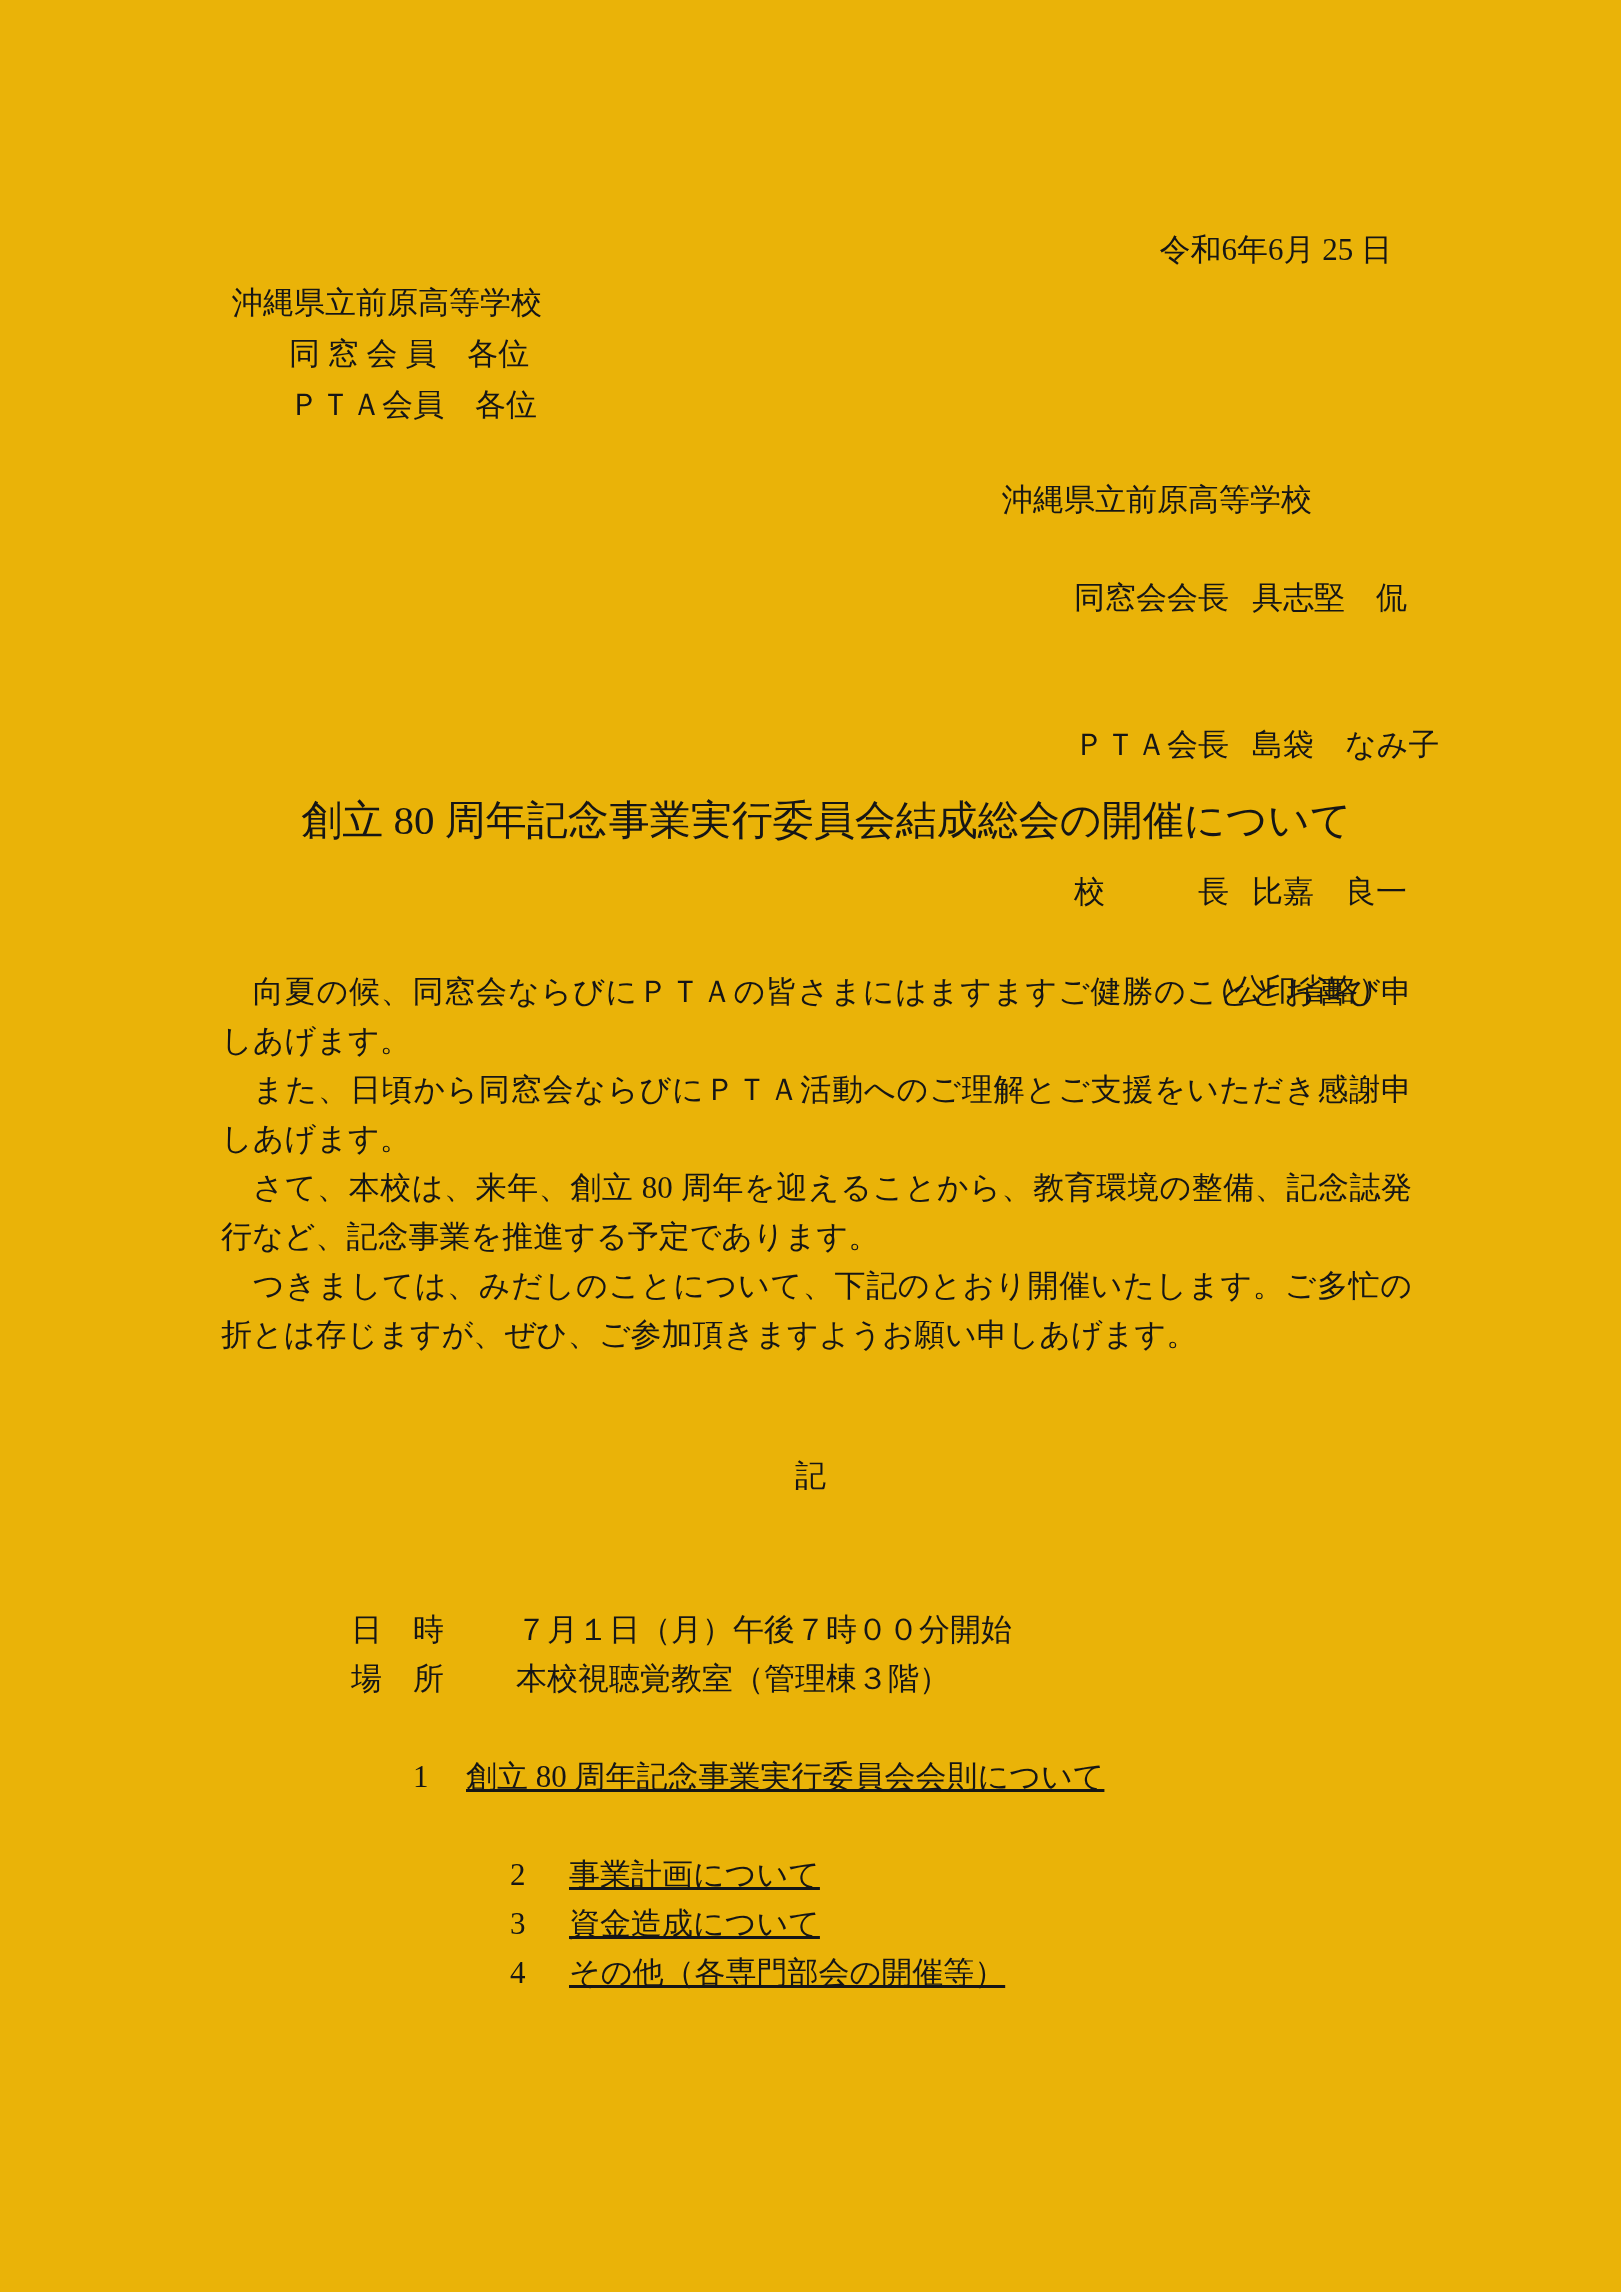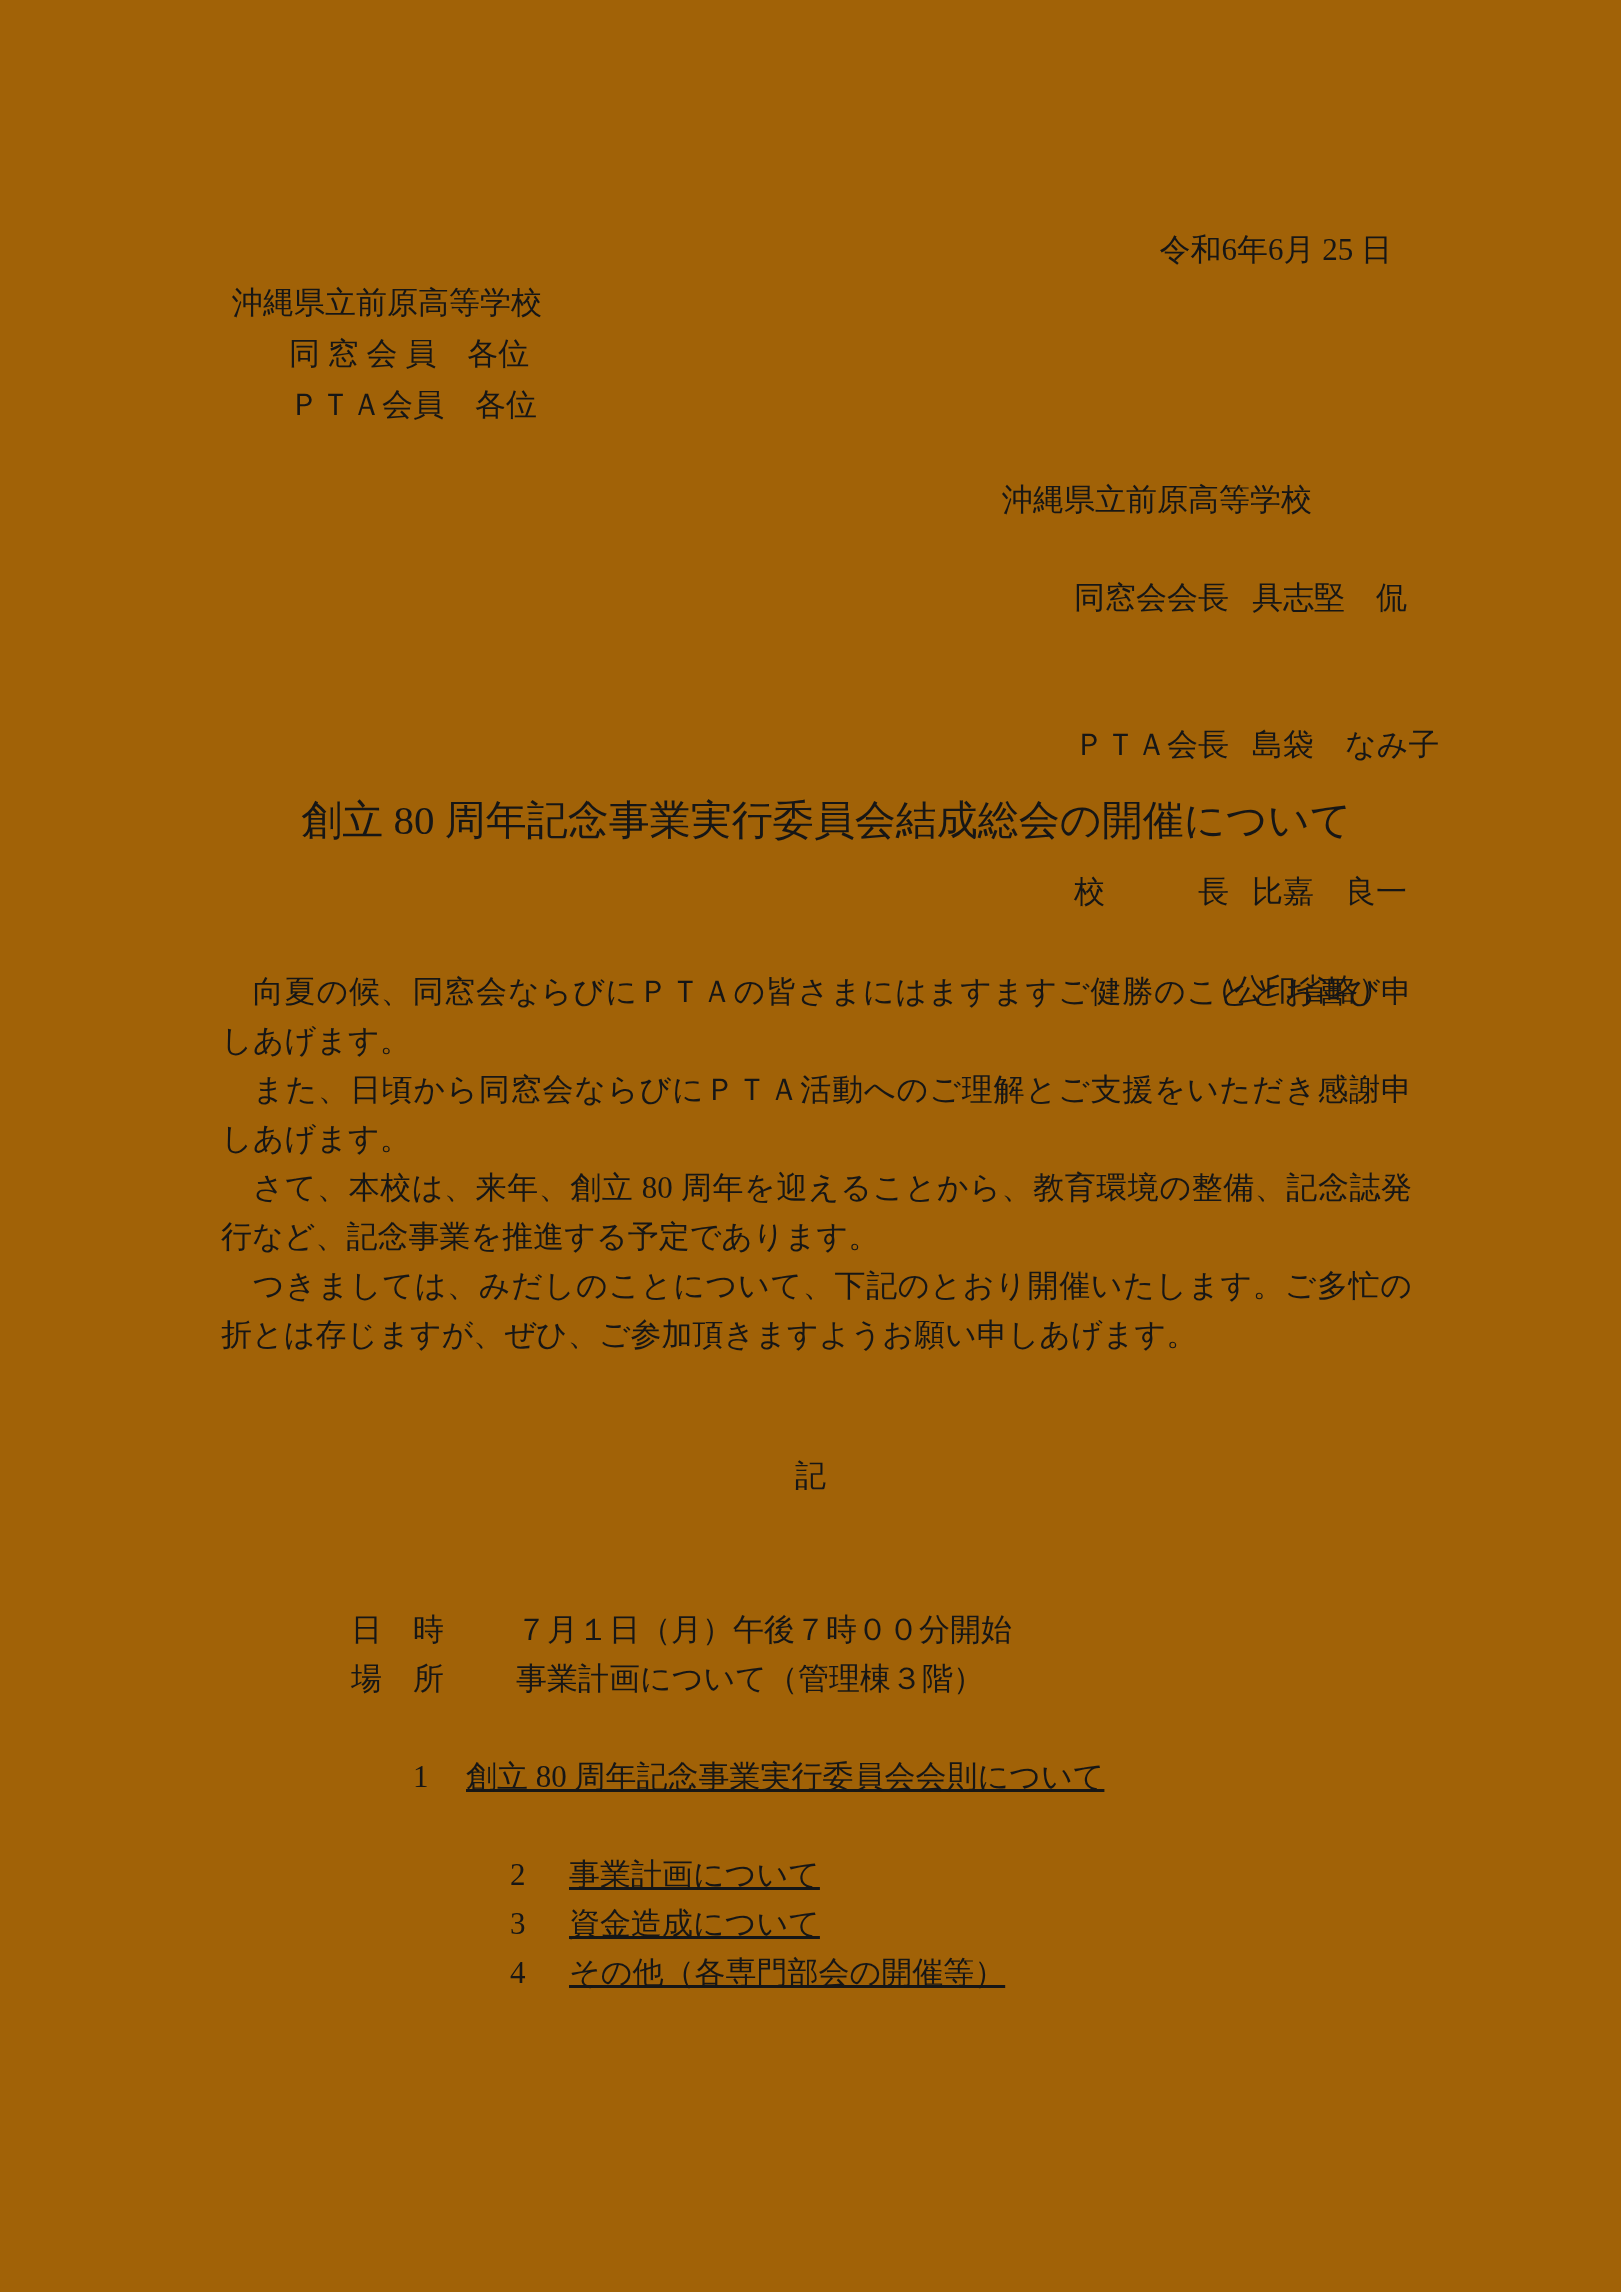--- a/index.html
+++ b/index.html
@@ -1,21 +1,21 @@
 <!DOCTYPE html>
 <html lang="ja"><head>
 <meta charset="utf-8">
 <style>
   html, body { margin: 0; padding: 0; background: #888; }
   .page {
     position: relative;
     width: 1621px;
     height: 2293px;
     margin: 0 auto;
-    background: #a16207;
+    background: #eab308;
     color: #161616;
     font-family: "Liberation Serif", "DejaVu Serif", serif;
     font-size: 31px;
     overflow: hidden;
   }
   
   .date-line {
     position: absolute;
     top: 225px;
     right: 229px;
@@ -127,21 +127,21 @@
 
   <div class="details-block">
 
     <div class="detail-row">
       <span class="detail-label">日　時</span>
       <span class="detail-value">７月１日（月）午後７時００分開始</span>
     </div>
 
     <div class="detail-row">
       <span class="detail-label">場　所</span>
-      <span class="detail-value">事業計画について（管理棟３階）</span>
+      <span class="detail-value">本校視聴覚教室（管理棟３階）</span>
     </div>
 
     <div class="detail-row">
       <span class="detail-value">
         <span class="agenda-num">1</span><span class="agenda-text">創立 80 周年記念事業実行委員会会則について</span>
       </span>
     </div>
 
     <div class="detail-row agenda-indent">
       <span class="agenda-num">2</span>

